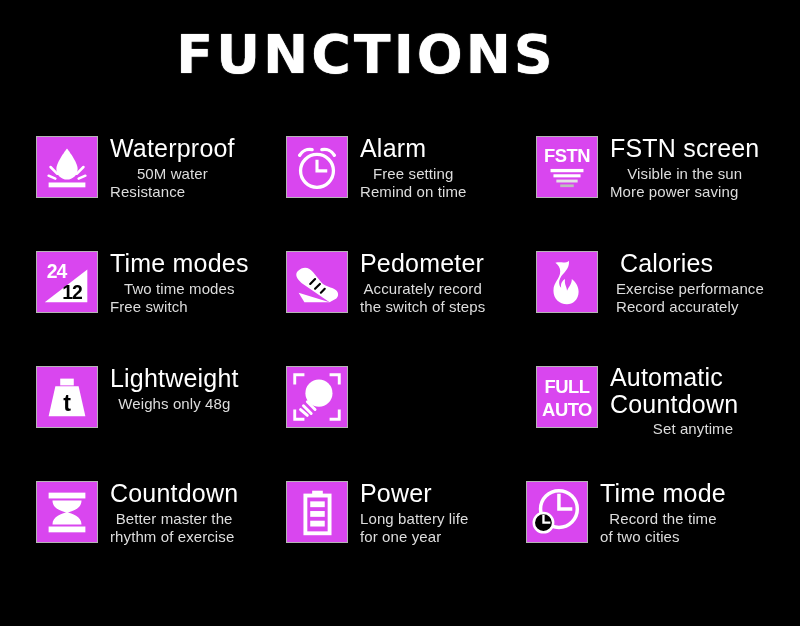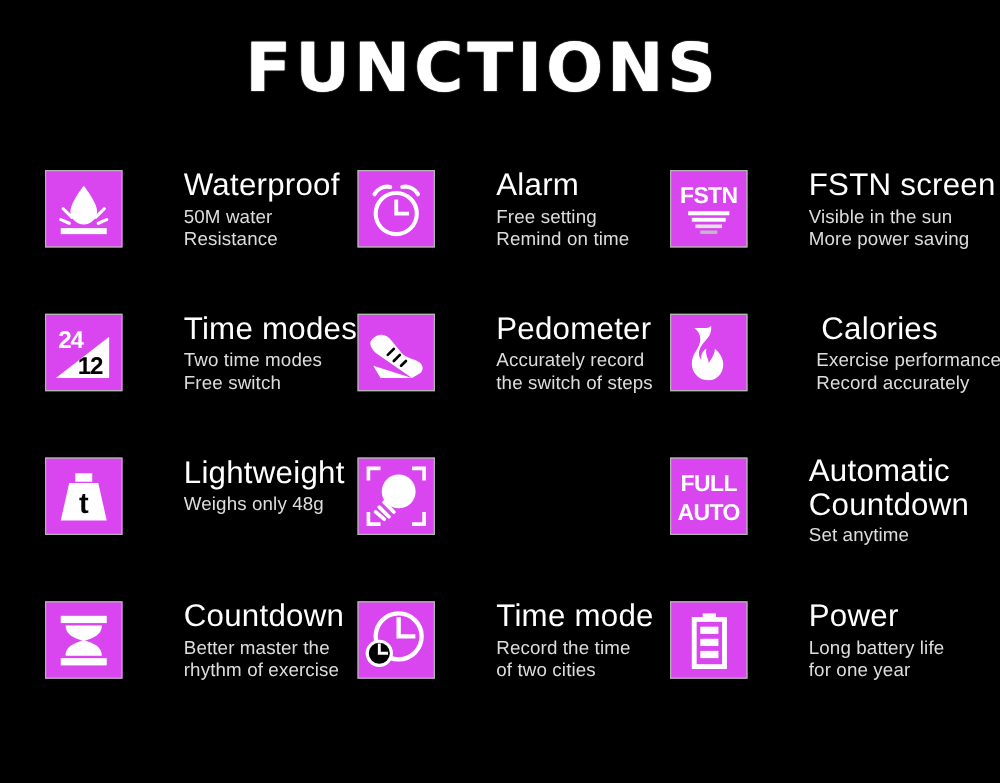--- a/index.html
+++ b/index.html
@@ -7,21 +7,21 @@
   body{
     width:800px;height:626px;
     font-family:"Liberation Sans","DejaVu Sans",sans-serif;
     overflow:hidden;
     -webkit-font-smoothing:antialiased;
   }
   .page{position:relative;width:800px;height:626px;background:#000;}
 
   
   .title-wrap{
-    position:absolute;left:0;top:28px;width:732px;text-align:center;padding-left:20px;
+    position:absolute;left:0;top:28px;width:732px;text-align:center;
   }
   .title{
     display:inline-block;
     color:#ffffff;
     font-family:"DejaVu Sans",sans-serif;
     font-size:54px;
     font-weight:700;
     letter-spacing:3px;
     line-height:1;
     text-shadow:0 0 1px #fff;
@@ -35,21 +35,20 @@
   }
   .row{
     display:flex;
     height:115px;
   }
   .cell{
     display:flex;
     align-items:flex-start;
     width:250px;
     box-sizing:border-box;
-    gap:37px;
   }
   .cell.c3{width:240px;}
 
   .iconbox{
     flex:0 0 auto;
     width:62px;height:62px;
     border:1px solid #b5b5b5;
     background:#d946ef;
     position:relative;
     box-sizing:border-box;
@@ -72,21 +71,21 @@
   }
   .feature-title.two-line{white-space:normal;line-height:27px;}
   .feature-desc{
     color:#dddddd;
     font-size:15px;
     font-weight:400;
     line-height:18px;
     letter-spacing:.1px;
     white-space:nowrap;
   }
-  .feature-desc.first{margin-top:2px;}
+  .feature-desc.first{margin-top:2px;text-align:center;}
 
   
   .cell.indent .texts{margin-left:22px;}
   .cell.indent .feature-desc{margin-left:-4px;}
 </style>
 </head>
 <body>
 
 <div class="page">
 
@@ -247,48 +246,48 @@
             <path d="M16 44 L46 44 C46 35 36 33 31 31 C26 33 16 35 16 44 Z" fill="#fff"></path>
           </svg>
         </div>
         <div class="texts">
           <div class="feature-title">Countdown</div>
           <div class="feature-desc first">Better master the</div>
           <div class="feature-desc">rhythm of exercise</div>
         </div>
       </div>
 
-      <div class="cell">
-        <div class="iconbox">
-          <svg class="icon-svg" viewBox="0 0 62 62">
-            <circle cx="33" cy="28" r="19" fill="none" stroke="#fff" stroke-width="3.6"></circle>
-            <path d="M33 14 L33 28 L45 28" fill="none" stroke="#fff" stroke-width="3.6" stroke-linecap="square"></path>
-            <circle cx="17" cy="42" r="10" fill="#000" stroke="#fff" stroke-width="2.6"></circle>
-            <path d="M17 35 L17 42 L23 42" fill="none" stroke="#fff" stroke-width="2.4" stroke-linecap="square"></path>
-          </svg>
-        </div>
-        <div class="texts">
-          <div class="feature-title">Time mode</div>
-          <div class="feature-desc first">Record the time</div>
-          <div class="feature-desc">of two cities</div>
-        </div>
-      </div>
-
       <div class="cell c3">
         <div class="iconbox">
           <svg class="icon-svg" viewBox="0 0 62 62">
             <rect x="26" y="9" width="11" height="5" fill="#fff"></rect>
             <rect x="19" y="14" width="25" height="39" fill="none" stroke="#fff" stroke-width="4"></rect>
             <rect x="24" y="20" width="15" height="6" fill="#fff"></rect>
             <rect x="24" y="30" width="15" height="6" fill="#fff"></rect>
             <rect x="24" y="40" width="15" height="6" fill="#fff"></rect>
           </svg>
         </div>
         <div class="texts">
           <div class="feature-title">Power</div>
           <div class="feature-desc first">Long battery life</div>
           <div class="feature-desc">for one year</div>
         </div>
       </div>
+
+      <div class="cell">
+        <div class="iconbox">
+          <svg class="icon-svg" viewBox="0 0 62 62">
+            <circle cx="33" cy="28" r="19" fill="none" stroke="#fff" stroke-width="3.6"></circle>
+            <path d="M33 14 L33 28 L45 28" fill="none" stroke="#fff" stroke-width="3.6" stroke-linecap="square"></path>
+            <circle cx="17" cy="42" r="10" fill="#000" stroke="#fff" stroke-width="2.6"></circle>
+            <path d="M17 35 L17 42 L23 42" fill="none" stroke="#fff" stroke-width="2.4" stroke-linecap="square"></path>
+          </svg>
+        </div>
+        <div class="texts">
+          <div class="feature-title">Time mode</div>
+          <div class="feature-desc first">Record the time</div>
+          <div class="feature-desc">of two cities</div>
+        </div>
+      </div>
     </div>
 
   </div>
 </div>
 
 </body></html>

